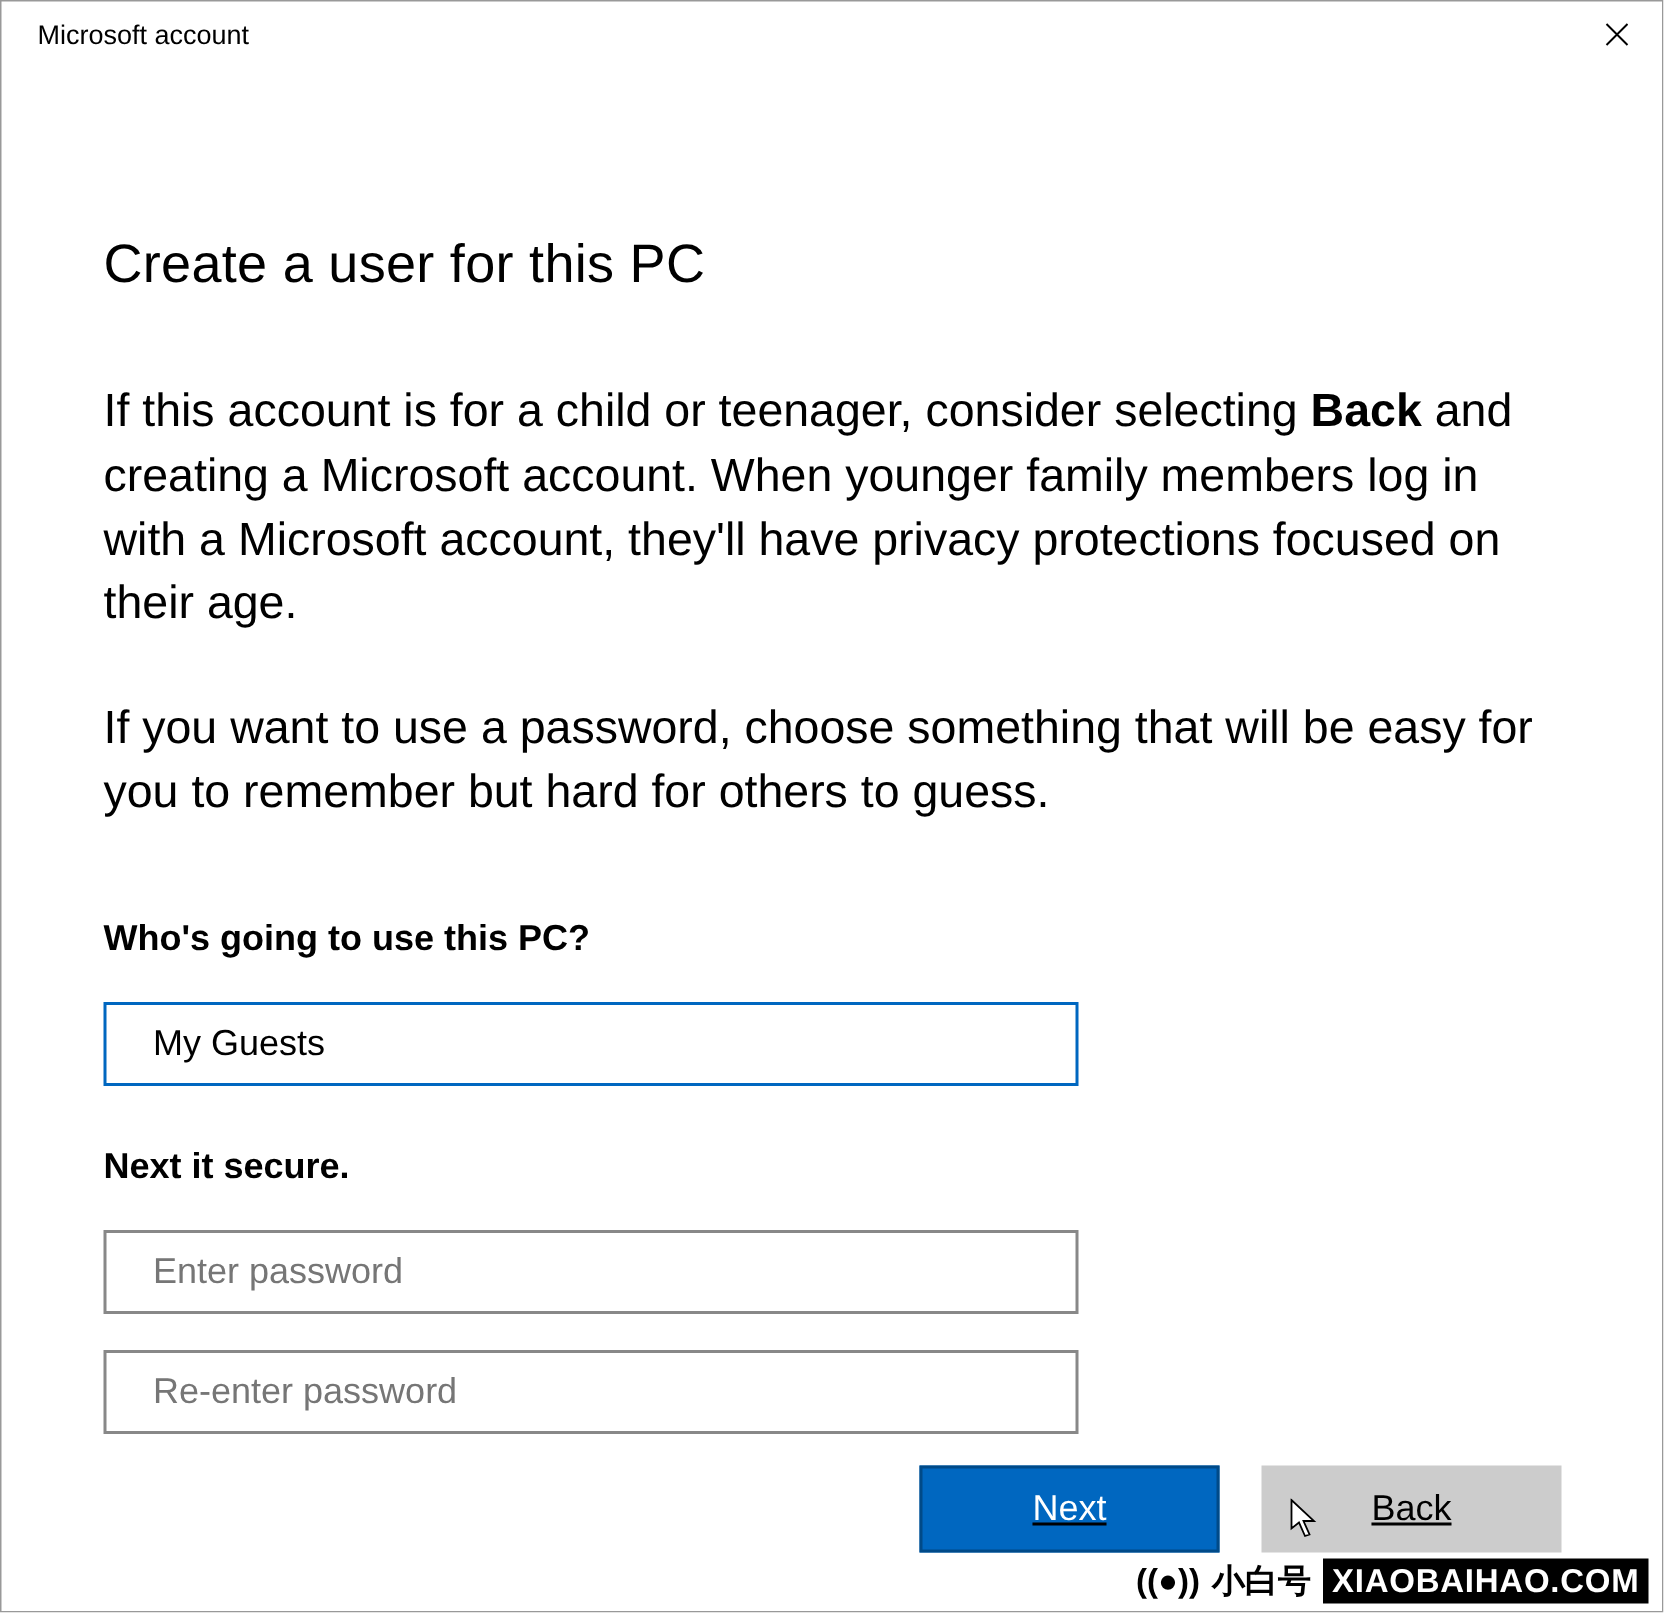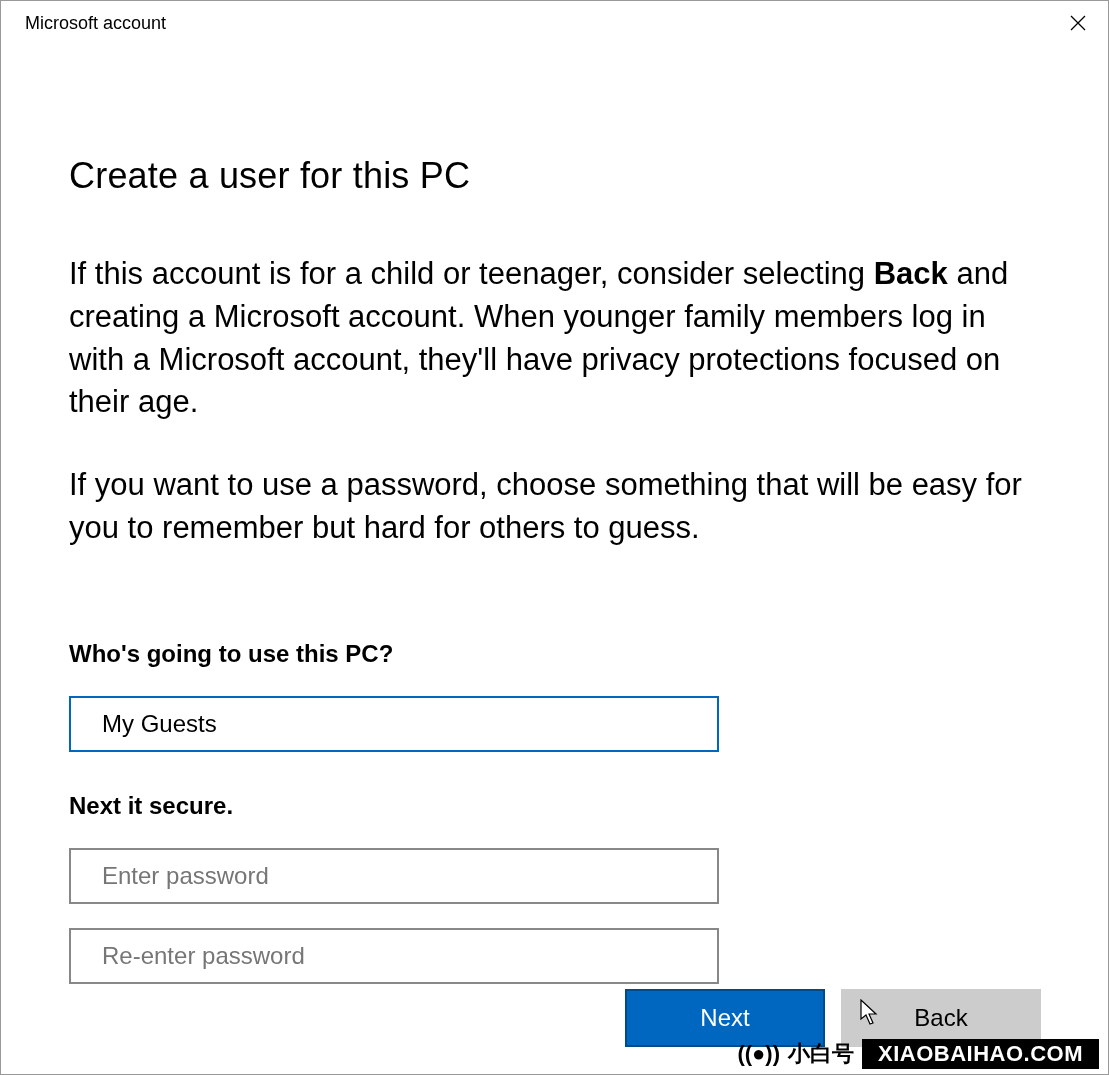--- a/index.html
+++ b/index.html
@@ -88,24 +88,25 @@
     }
     .text-input.focused {
       border: 2px solid #0067c0;
       margin-bottom: 40px;
     }
     .text-input::placeholder {
       color: #767676;
     }
     .footer {
       position: absolute;
-      bottom: 28px;
+      bottom: 40px;
       right: 68px;
       display: flex;
-      gap: 16px;
+      gap: 28px;
+      text-decoration: underline;
     }
     .btn {
       width: 200px;
       height: 58px;
       font-size: 24px;
       font-family: inherit;
       border: none;
       cursor: pointer;
     }
     .btn-primary {
@@ -133,21 +134,21 @@
       font-size: 22px;
       font-weight: 700;
       color: #000;
     }
     .branding .ic {
       font-size: 22px;
     }
     .branding .domain {
       background: #000;
       color: #fff;
-      padding: 2px 16px;
+      padding: 2px 6px;
       letter-spacing: 0.5px;
     }
   </style>
 </head>
 <body>
 
 <div class="window">
   <div class="titlebar">
     <div class="window-title">Microsoft account</div>
     <div class="close-btn">
@@ -157,21 +158,21 @@
     </div>
   </div>
 
   <div class="content">
     <h1 class="heading">Create a user for this PC</h1>
 
     <p class="body-text">
       <span>If this account is for a child or teenager, consider selecting </span><b>Back</b><span> and creating a Microsoft account. When younger family members log in with a Microsoft account, they'll have privacy protections focused on their age.</span>
     </p>
 
-    <p class="body-text" style="margin-bottom:90px">If you want to use a password, choose something that will be easy for you to remember but hard for others to guess.</p>
+    <p class="body-text" style="margin-bottom:62px">If you want to use a password, choose something that will be easy for you to remember but hard for others to guess.</p>
 
     <div class="field-wrap">
       <div class="section-label">Who's going to use this PC?</div>
       <input type="text" class="text-input focused" value="My Guests" style="">
 
       <div class="section-label">Next it secure.</div>
       <input type="password" class="text-input" placeholder="Enter password" style="">
       <input type="password" class="text-input" placeholder="Re-enter password" style="">
     </div>
   </div>

